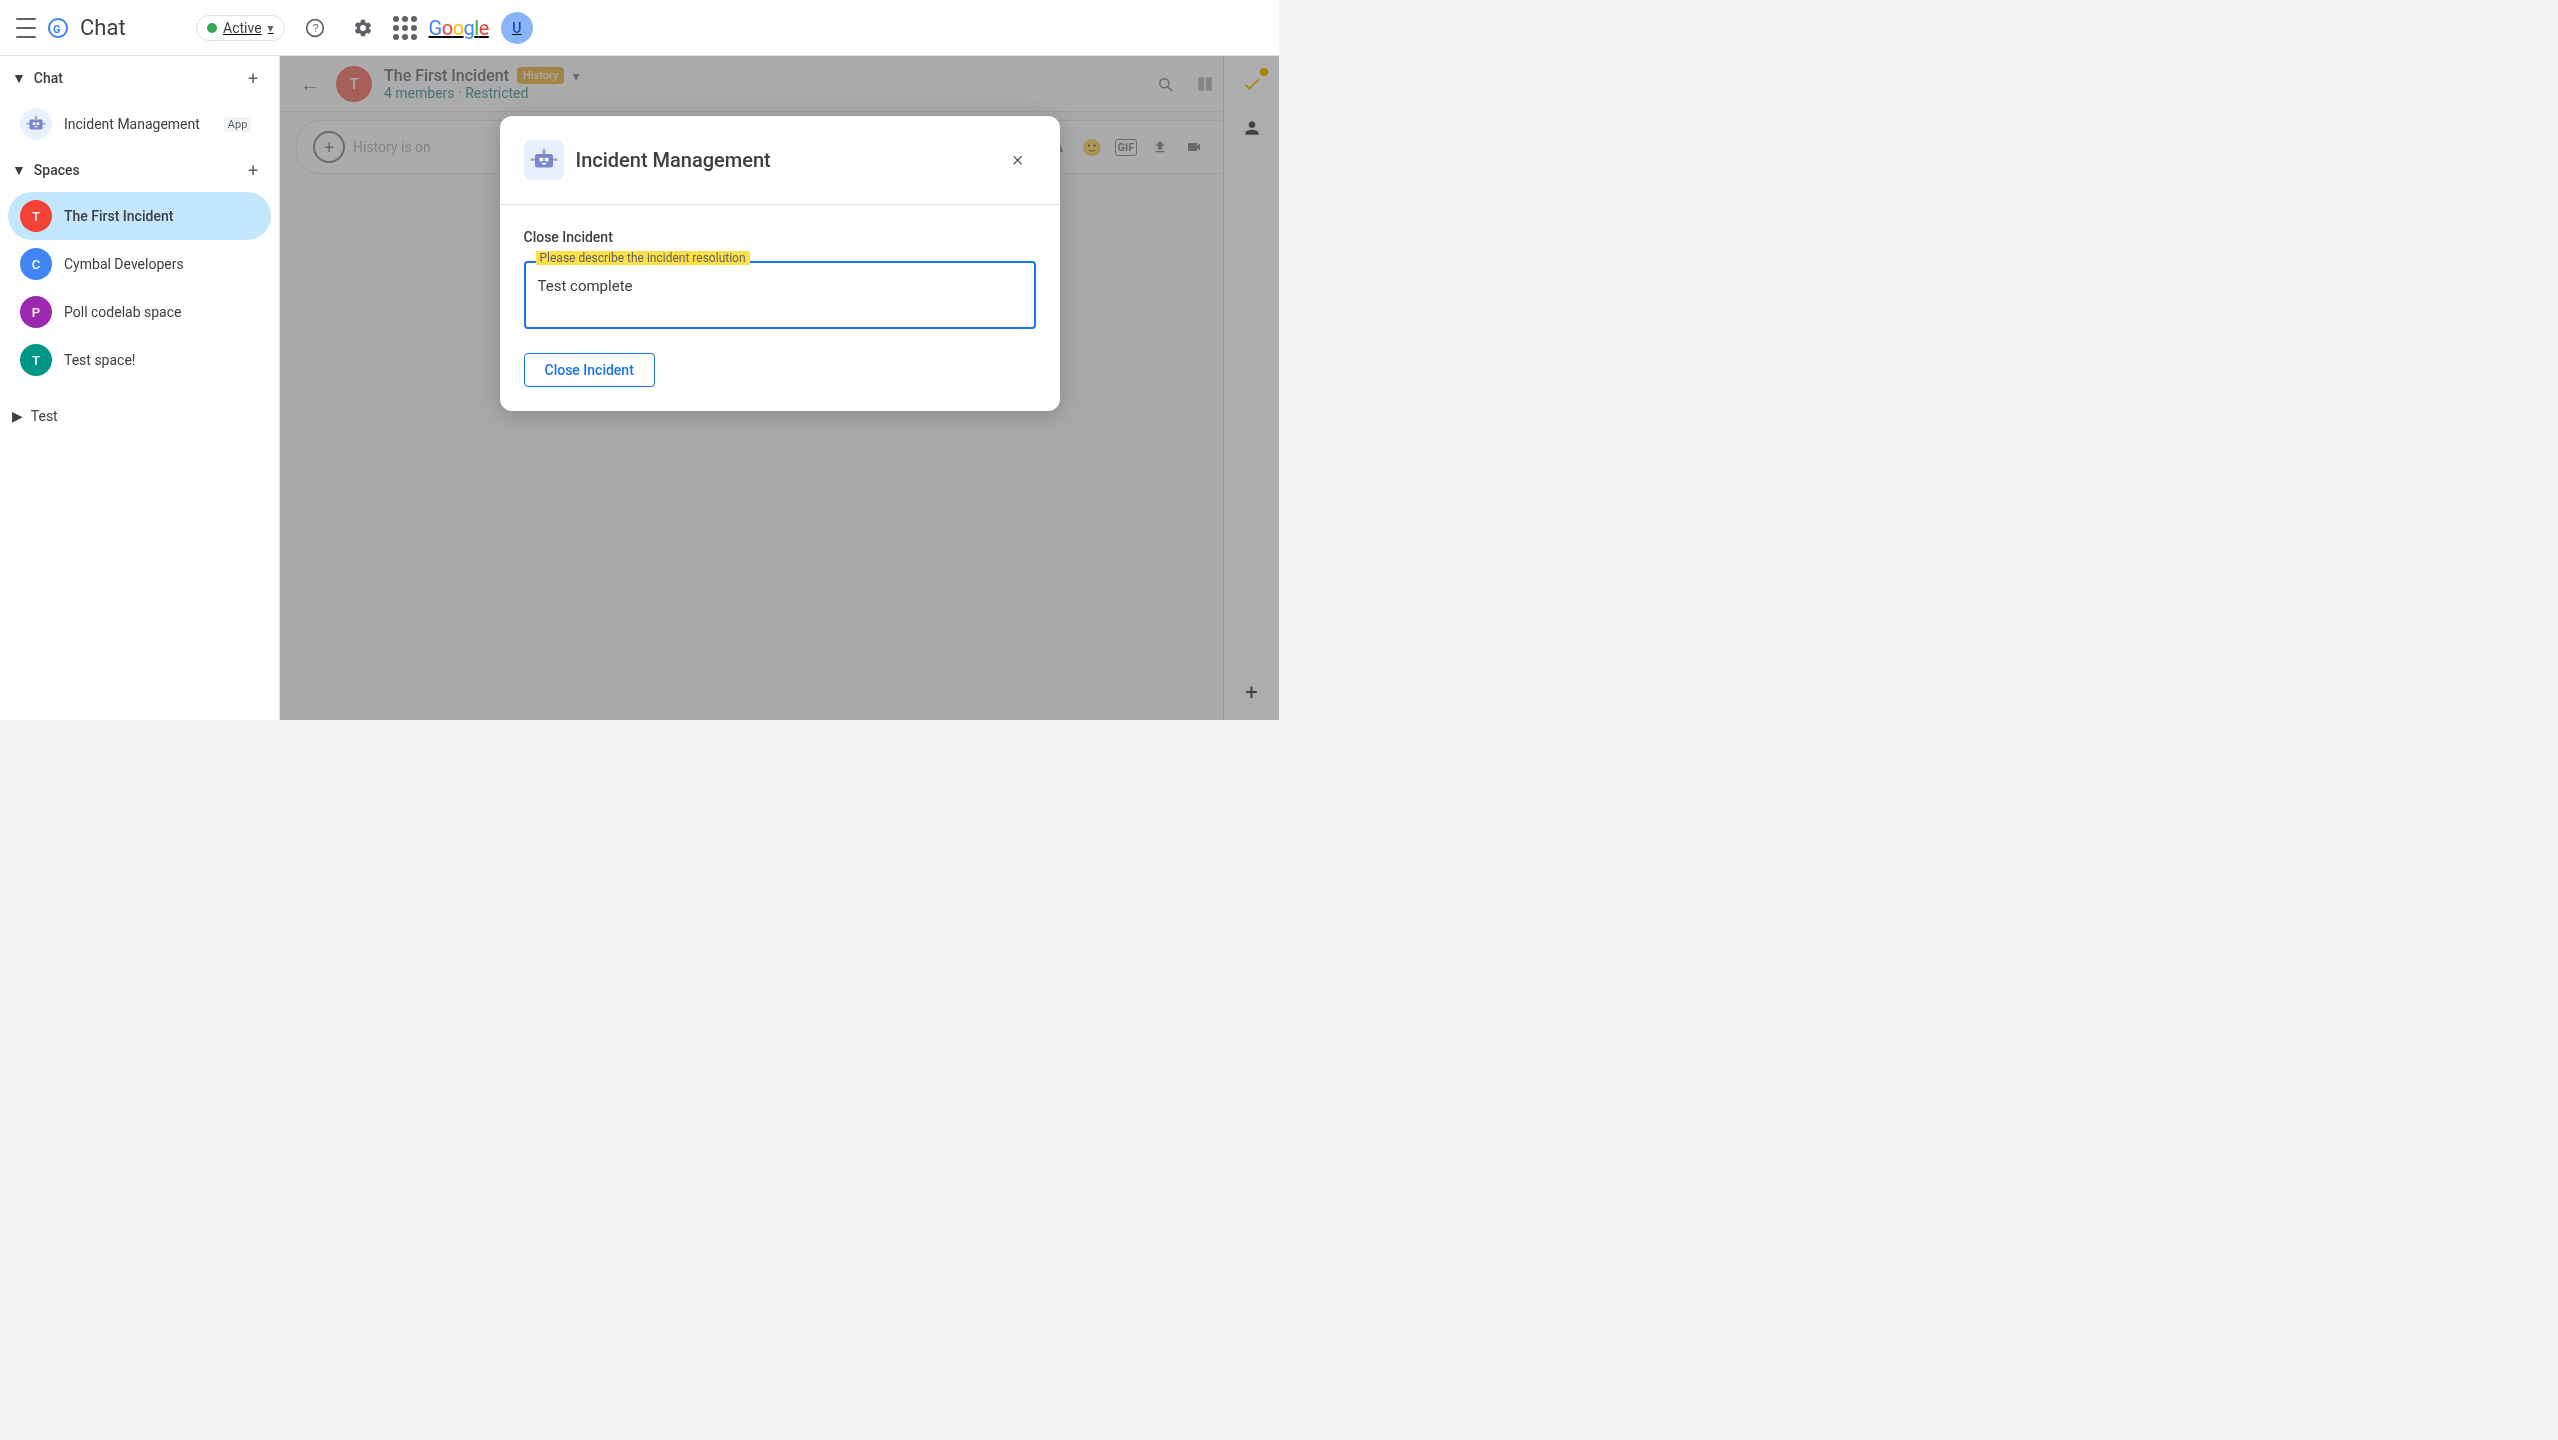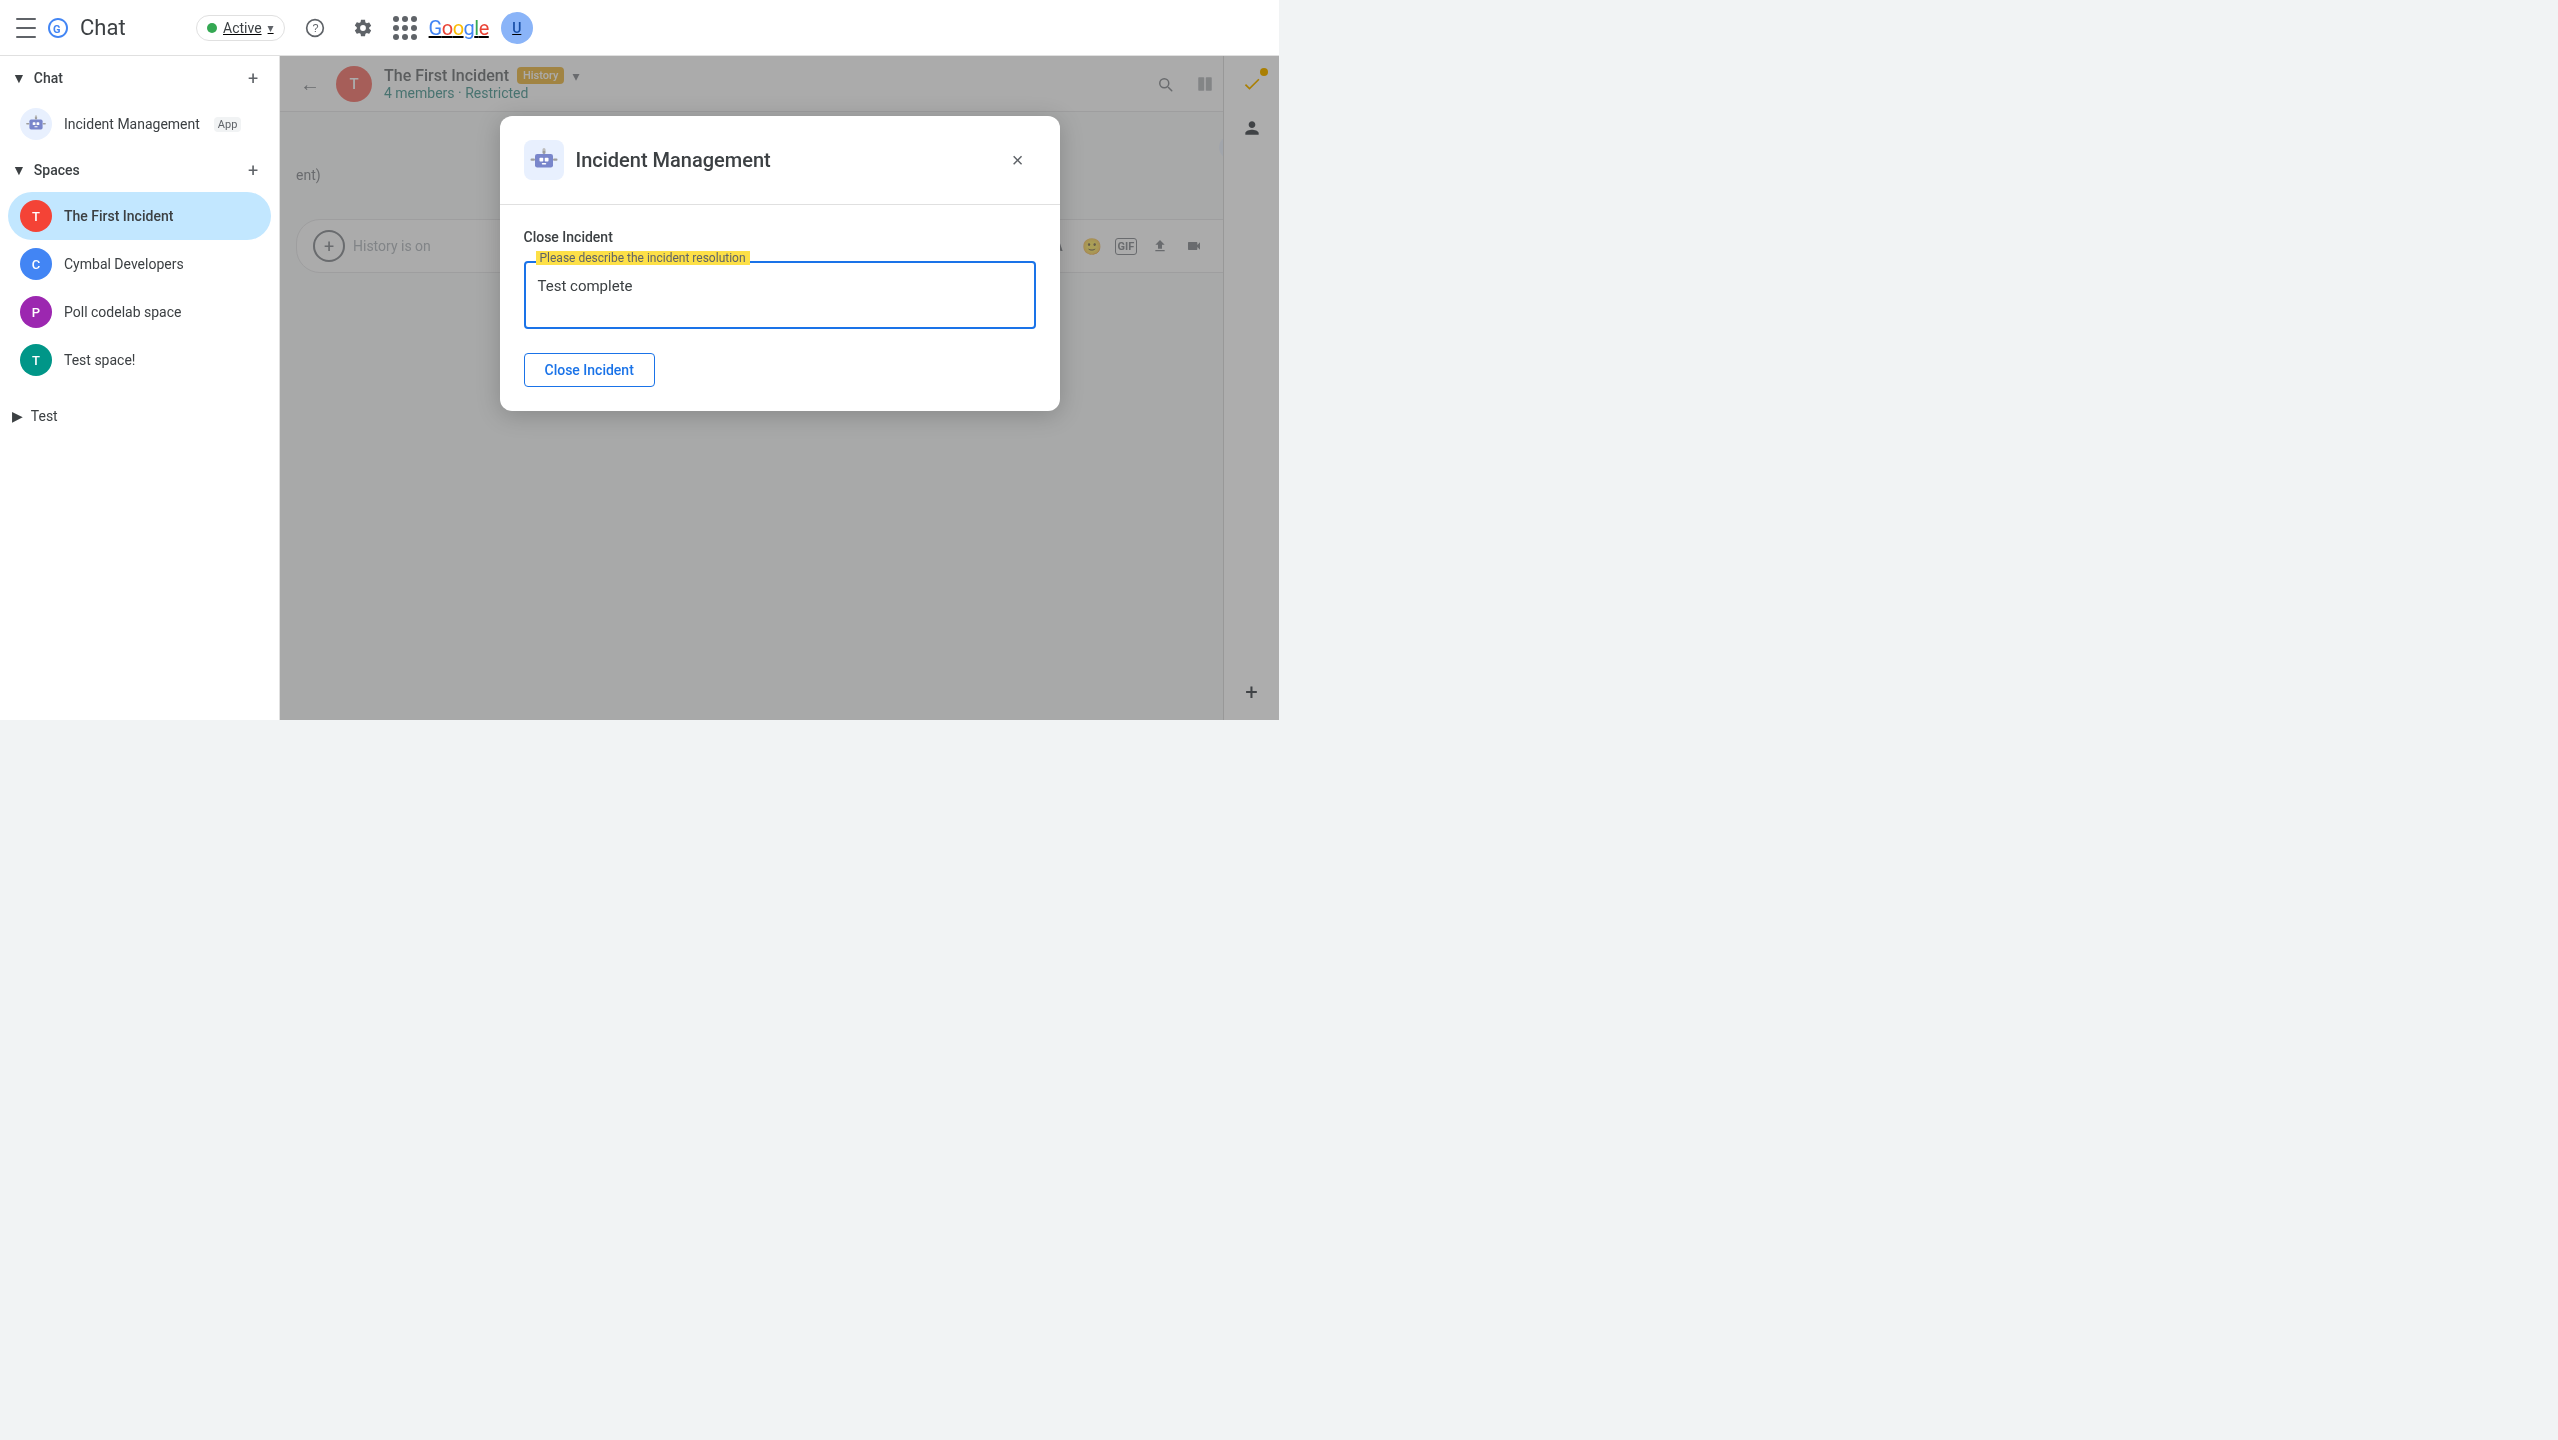--- a/index.html
+++ b/index.html
@@ -186,21 +186,21 @@
       background: #e8f0fe;
       display: flex; align-items: center; justify-content: center;
       flex-shrink: 0;
     }
     .app-badge {
       font-size: 11px;
       color: #5f6368;
       background: #f1f3f4;
       border-radius: 4px;
       padding: 1px 4px;
-      margin-left: 2px;
+      margin-left: 12px;
     }
     .sidebar-meet-section {
       display: flex;
       align-items: center;
       justify-content: space-between;
       padding: 8px 12px;
       cursor: pointer;
       margin-top: auto;
     }
     .sidebar-meet-title {
@@ -664,30 +664,20 @@
               </svg>
           </button>
           <button class="header-icon-btn">
             <svg width="18" height="18" viewBox="0 0 24 24" fill="#5f6368">
                 <path d="M20 2H4c-1.1 0-2 .9-2 2v18l4-4h14c1.1 0 2-.9 2-2V4c0-1.1-.9-2-2-2z"></path>
               </svg>
           </button>
         </div>
       </div>
 
-      <div class="chat-body">
-        <div class="chat-message-area">
-          <div style="display:flex;justify-content:flex-end;margin-bottom:8px;">
-            <div class="tasks-chip">
-              <span>sks</span>
-            </div>
-          </div>
-          <div class="chat-text-line">ent)</div>
-        </div>
-      </div>
 
       <div class="message-input-area">
         <div class="message-input-bar">
           <div class="input-add-btn">+</div>
           <span class="input-text">History is on</span>
           <div class="input-actions">
             <div class="input-action-btn">
               <span style="font-weight:bold;font-size:14px;">A</span>
             </div>
             <div class="input-action-btn">

